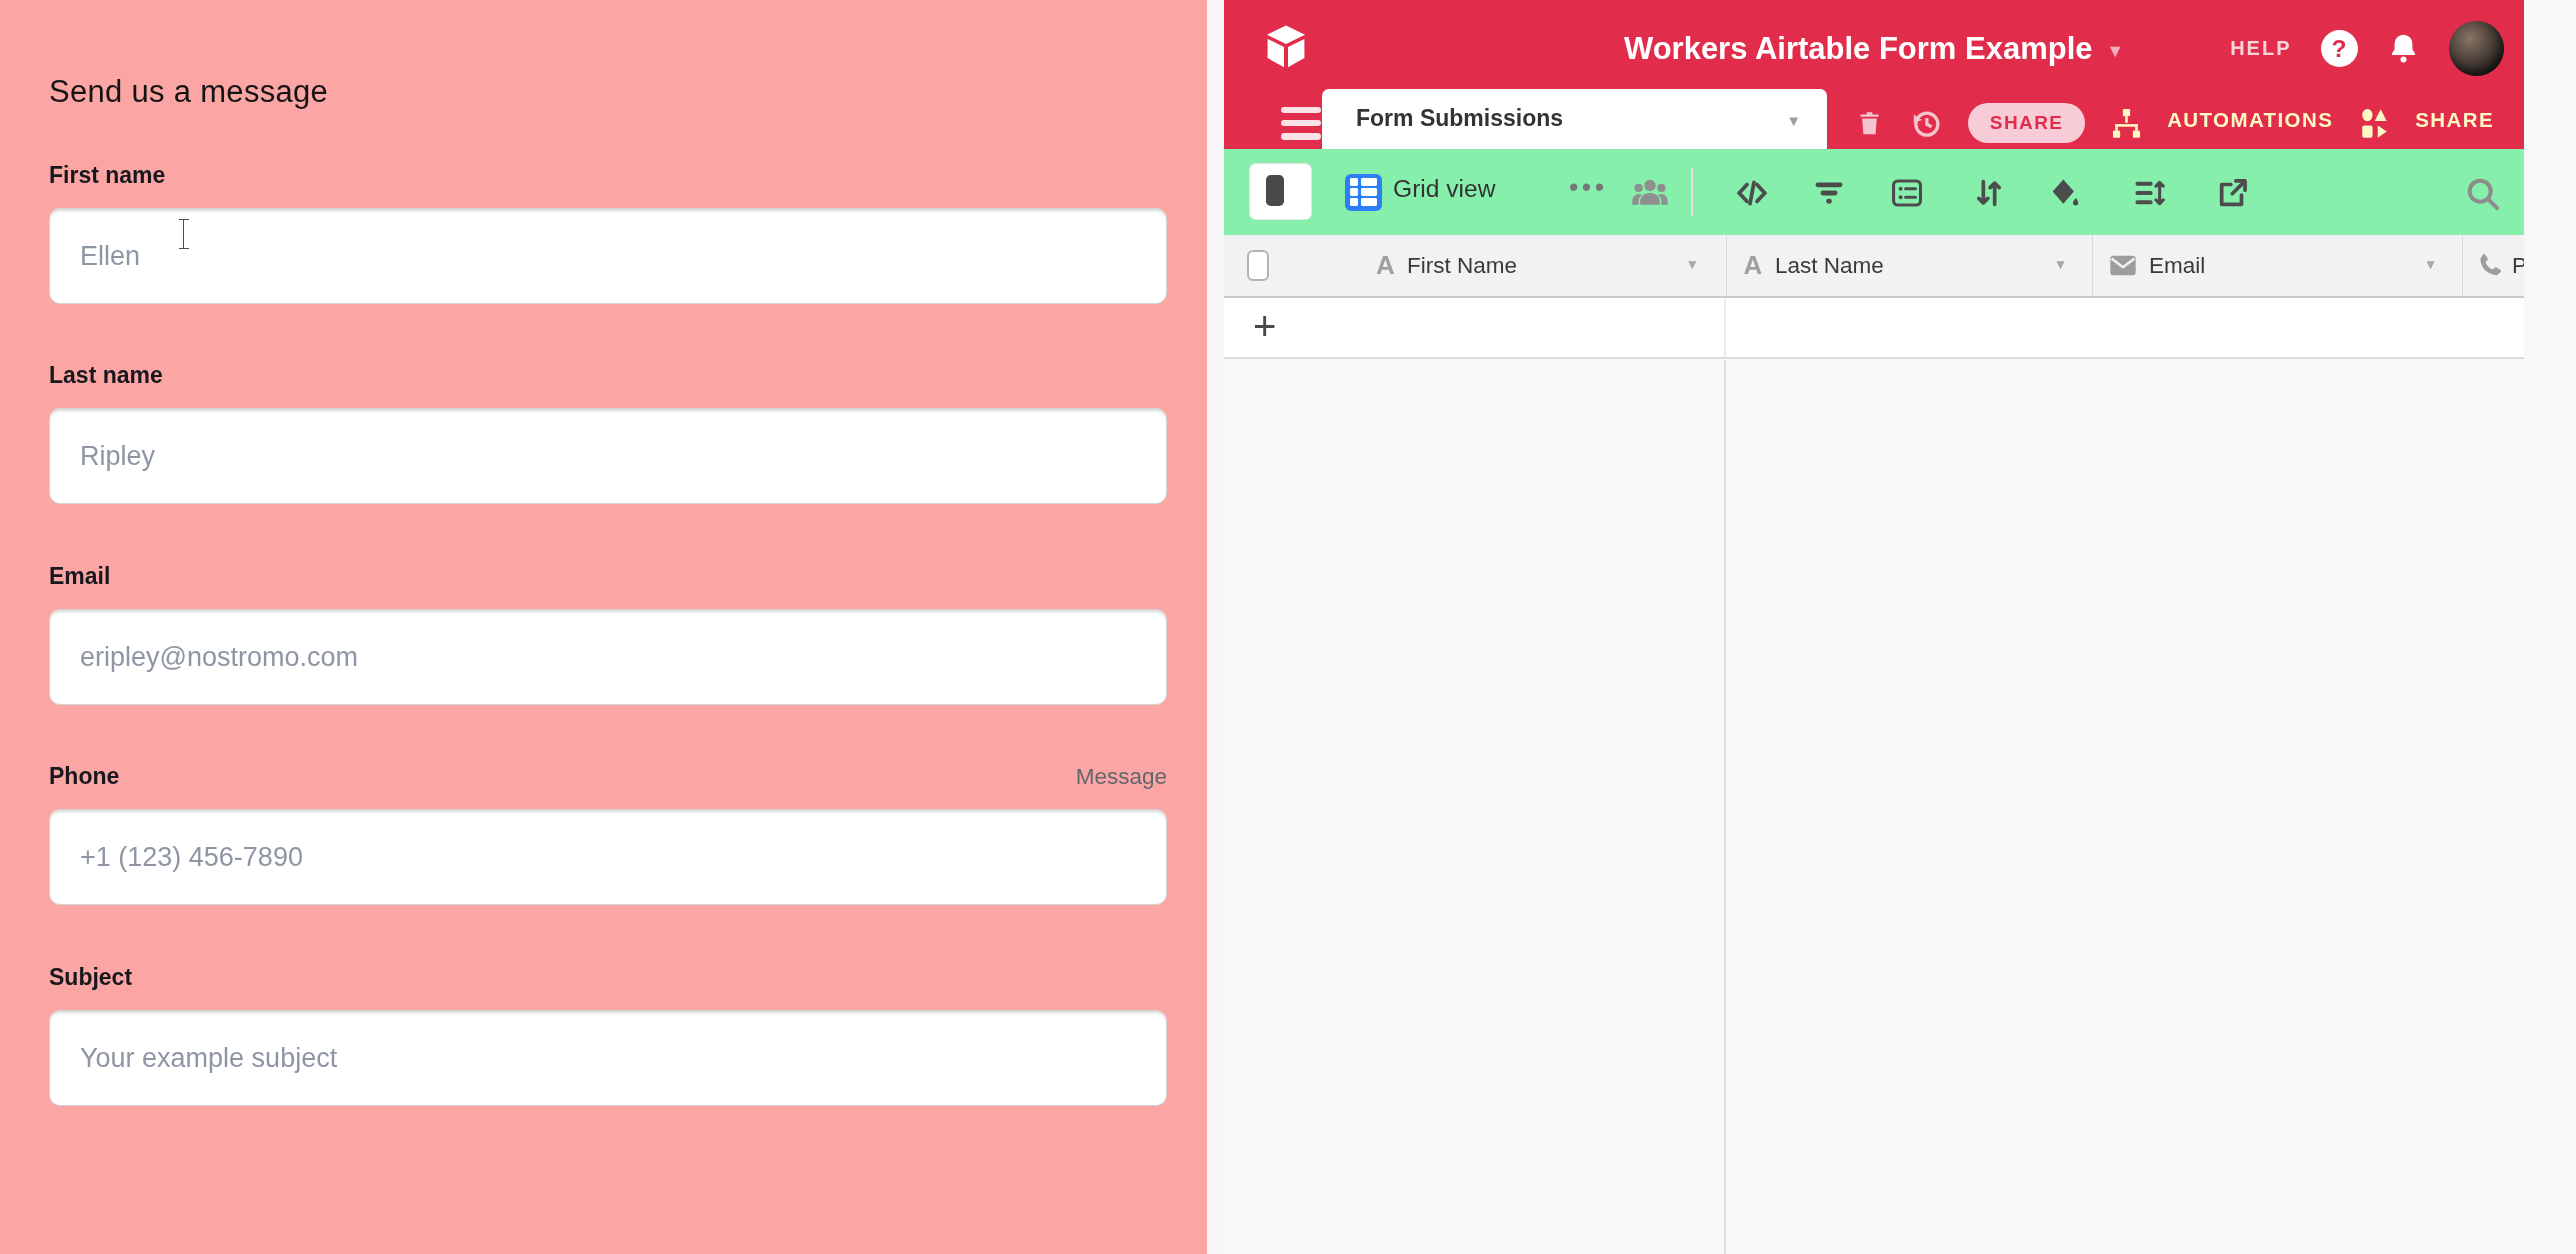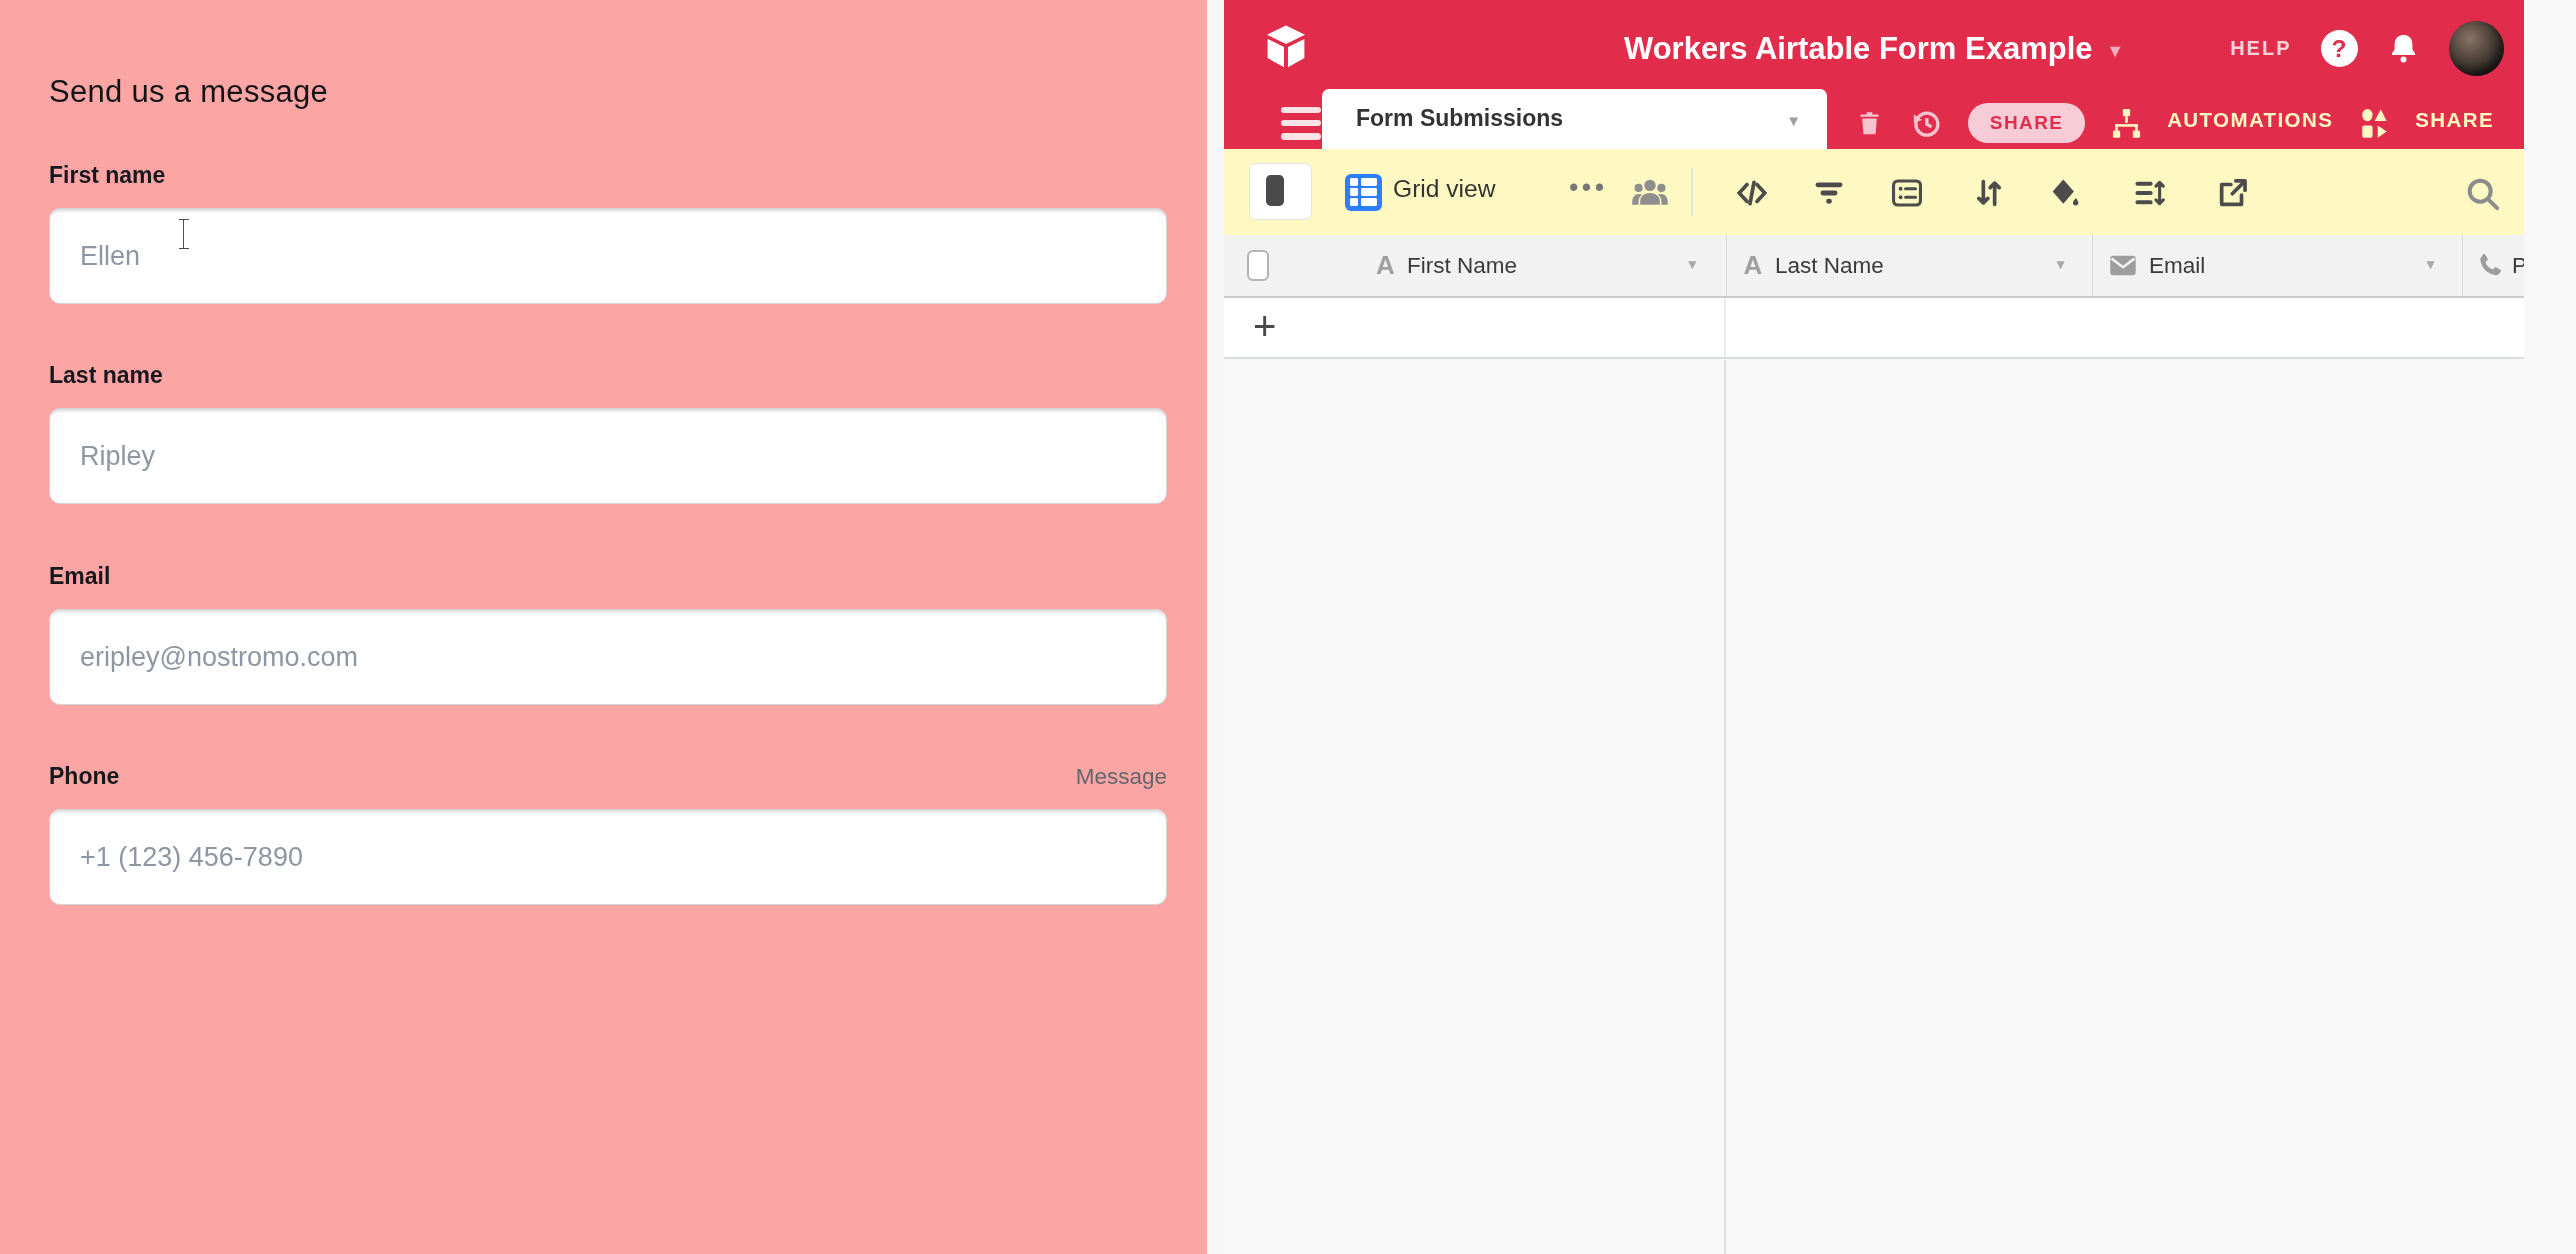--- a/index.html
+++ b/index.html
@@ -61,21 +61,21 @@
   #active-tab{left:98px;top:-8.2px;width:505px;height:60px;background:#fff;border-radius:6.8px 6.8px 0 0;
     display:flex;align-items:center;}
   #active-tab .tab-label{padding-left:34px;font-size:23px;font-weight:700;color:#333;}
   #active-tab .tab-chev{position:absolute;right:26px;font-size:15px;color:#9aa0a6;padding-top:2.7px;}
   #tabs-right{right:30px;top:0;height:52px;display:flex;align-items:center;gap:26px;color:#f6c4cf;}
   .pinkicon{color:#f6c4cf;}
   #share-pill{width:117px;height:40px;border-radius:20.5px;background:#f8ccd6;display:flex;align-items:center;
     justify-content:center;font-size:19px;font-weight:700;letter-spacing:1.4px;color:#e22c4b;}
   .bar-group{display:flex;gap:25px;font-size:20.5px;font-weight:700;letter-spacing:1.4px;color:#fef9c3;}
 
-  #viewbar{left:0;top:149px;width:1300px;height:87px;background:#fef9c3;}
+  #viewbar{left:0;top:149px;width:1300px;height:87px;background:#86efac;}
   #sidebar-toggle{left:24.6px;top:13.7px;width:63px;height:57px;box-sizing:border-box;border:1.4px solid #e4e4e4;
     border-radius:6.8px;background:#fff;}
   #sidebar-toggle i{position:absolute;left:16.4px;top:11.6px;width:18px;height:31px;background:#4a4a4a;border-radius:4.8px;}
   #grid-icon{left:121px;top:24.6px;width:37px;height:37px;border-radius:6.1px;background:#2d7ff9;box-sizing:border-box;
     padding:4.8px;display:grid;grid-template-columns:8.2px 1fr;grid-template-rows:1fr 1fr 1fr;gap:2.7px;}
   #grid-icon s{background:#fff;border-radius:1.4px;display:block;}
   #grid-view-label{left:169px;top:26px;font-size:24.6px;font-weight:500;color:#333;}
   #dots{left:345px;top:23px;font-size:27px;letter-spacing:3.4px;color:#777;}
   #people{left:407px;top:24.6px;width:38px;height:38px;color:#8f8f8f;}
   #vsep{left:467px;top:19px;width:2px;height:48px;background:#e2e2e2;}
@@ -128,20 +128,24 @@
     <div class="f-label">Email</div>
     <input class="f-input" type="text" placeholder="eripley@nostromo.com" style="">
   </div>
 
   <div class="group" style="top:761px">
     <div class="f-label">Phone</div>
     <span class="f-note">Message</span>
     <input class="f-input" type="text" placeholder="+1 (123) 456-7890" style="">
   </div>
 
+  <div class="group" style="top:962px">
+    <div class="f-label">Subject</div>
+    <input class="f-input" type="text" placeholder="Your example subject" style="">
+  </div>
 
 </div>
 
 <div id="left-gutter" class="abs"></div>
 <div id="left-scroll-track" class="abs"></div>
 <div id="left-scroll-up" class="abs"></div>
 <div id="left-scroll-thumb" class="abs"></div>
 <div id="window-edge" class="abs"></div>
 
 <div id="win" class="abs">

